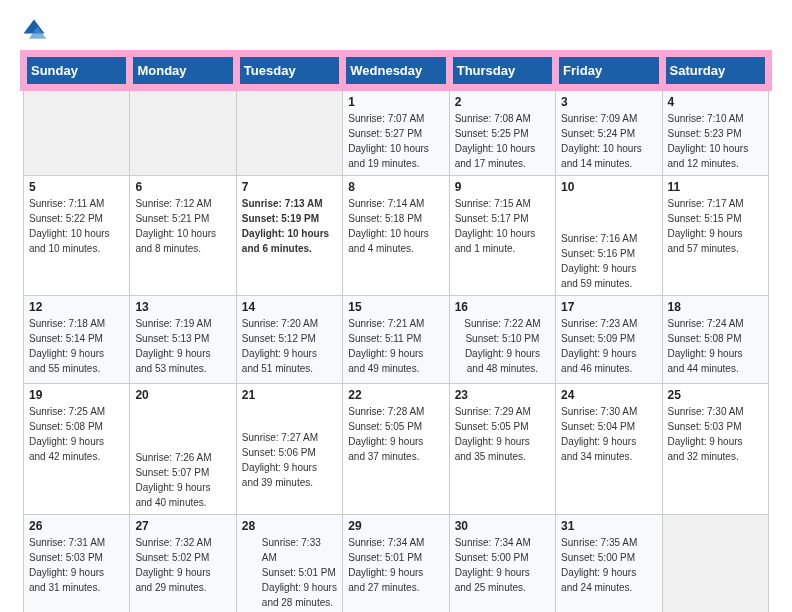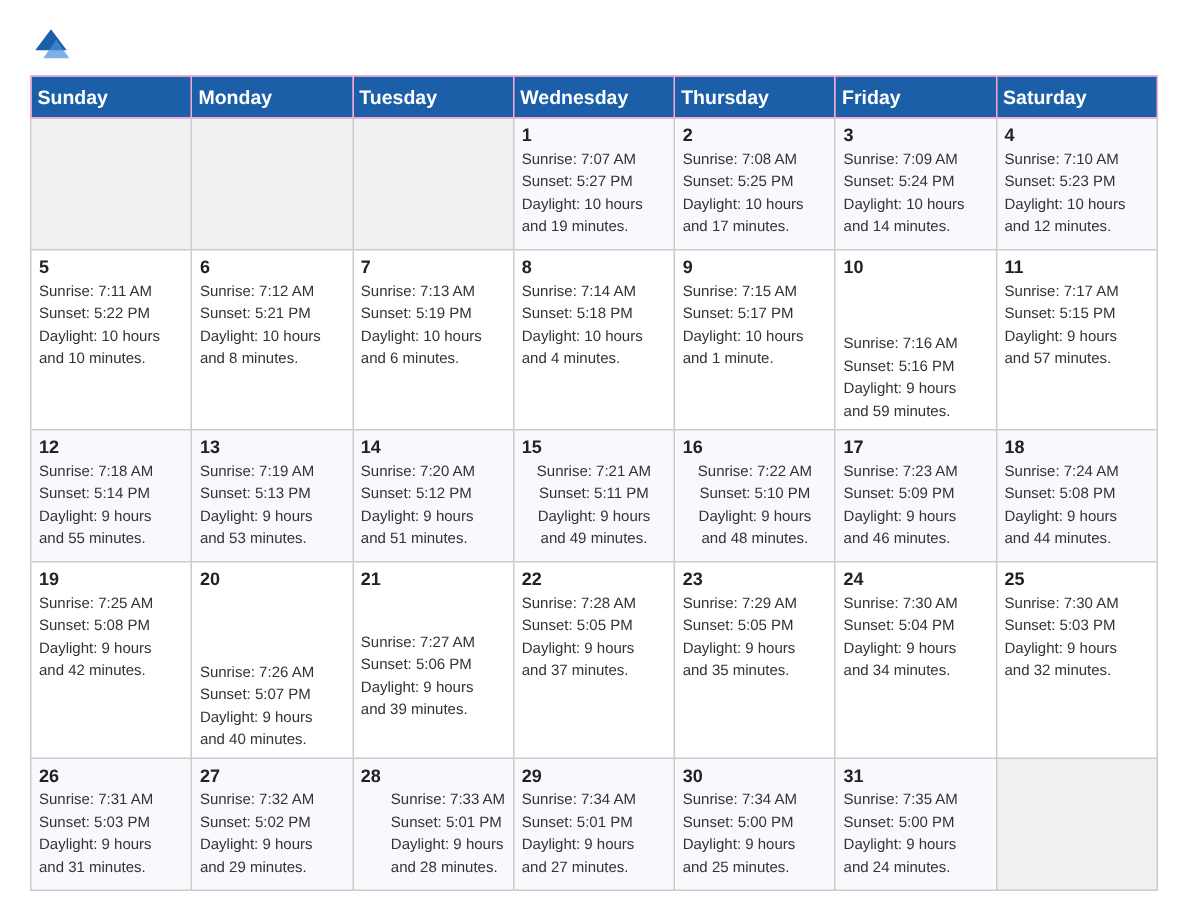--- a/index.html
+++ b/index.html
@@ -56,21 +56,21 @@
       border-collapse: collapse;
       table-layout: fixed;
     }
     thead tr th {
       background: #1a5fa8;
       color: #fff;
       font-size: 13px;
       font-weight: bold;
       padding: 6px 4px;
       text-align: left;
-      border: 1px solid #f9a8d4;
+      border: 7px solid #f9a8d4;
     }
     tbody tr td {
       border: 1px solid #ccc;
       vertical-align: top;
       padding: 4px 5px;
       font-size: 10.5px;
       color: #222;
       min-height: 80px;
       height: 88px;
       background: #fff;
@@ -173,21 +173,21 @@
           </td>
           <td>
             <span class="day-num">6</span>
             <div class="day-detail" style="white-space: pre-line;">Sunrise: 7:12 AM
 Sunset: 5:21 PM
 Daylight: 10 hours
 and 8 minutes.</div>
           </td>
           <td>
             <span class="day-num">7</span>
-            <div class="day-detail" style="white-space: pre-line;">Sunrise: 7:13 AM
+            <div class="day-detail" style="white-space: pre-line; font-weight: bold;">Sunrise: 7:13 AM
 Sunset: 5:19 PM
 Daylight: 10 hours
 and 6 minutes.</div>
           </td>
           <td>
             <span class="day-num">8</span>
             <div class="day-detail" style="white-space: pre-line;">Sunrise: 7:14 AM
 Sunset: 5:18 PM
 Daylight: 10 hours
 and 4 minutes.</div>
@@ -231,21 +231,21 @@
           </td>
           <td>
             <span class="day-num">14</span>
             <div class="day-detail" style="white-space: pre-line;">Sunrise: 7:20 AM
 Sunset: 5:12 PM
 Daylight: 9 hours
 and 51 minutes.</div>
           </td>
           <td>
             <span class="day-num">15</span>
-            <div class="day-detail" style="white-space: pre-line; text-align: center;">Sunrise: 7:21 AM
+            <div class="day-detail" style="white-space: pre-line;">Sunrise: 7:21 AM
 Sunset: 5:11 PM
 Daylight: 9 hours
 and 49 minutes.</div>
           </td>
           <td>
             <span class="day-num">16</span>
             <div class="day-detail" style="white-space: pre-line; text-align: center;">Sunrise: 7:22 AM
 Sunset: 5:10 PM
 Daylight: 9 hours
 and 48 minutes.</div>

